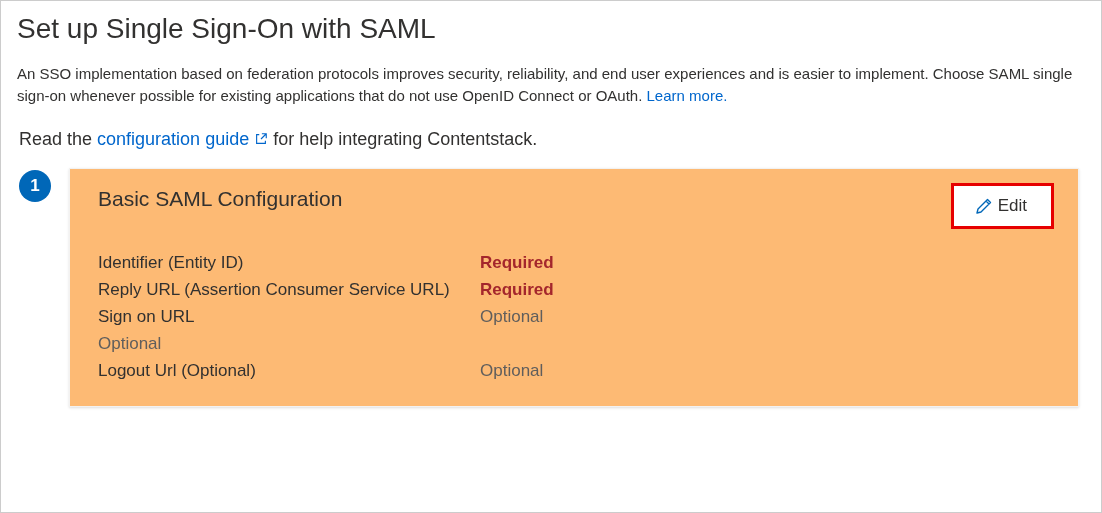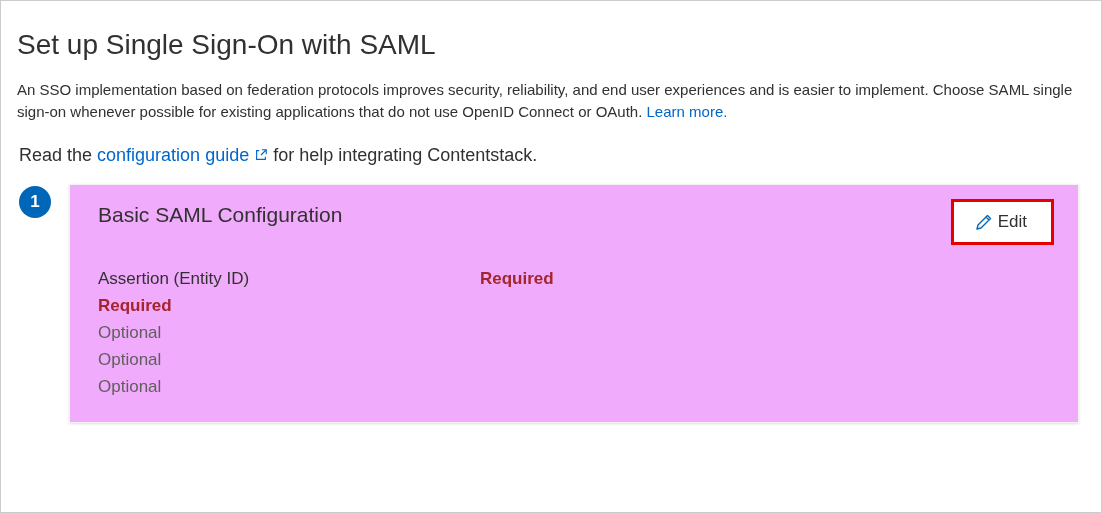--- a/index.html
+++ b/index.html
@@ -7,21 +7,20 @@
       font-family: "Segoe UI", -apple-system, sans-serif;
       background: #ffffff;
       color: #323130;
       padding: 0;
       width: 1102px;
       height: 513px;
       border: 1px solid #ccc;
     }
     .page {
       padding: 12px 8px 20px 12px;
-      margin-top: 16px;
     }
     .page-title {
       font-size: 28px;
       font-weight: 400;
       color: #323130;
       margin-bottom: 18px;
       margin-left: 4px;
     }
     .intro {
       font-size: 15px;
@@ -62,21 +61,21 @@
       display: flex;
       align-items: center;
       justify-content: center;
       font-size: 17px;
       font-weight: 600;
       flex-shrink: 0;
       margin-top: 2px;
     }
     .card {
       flex: 1;
-      background: #f0abfc;
+      background: #fdba74;
       border: 1px solid #f3f2f1;
       box-shadow: 0 1px 3px rgba(0,0,0,0.08), 0 1px 2px rgba(0,0,0,0.06);
       padding: 18px 28px 22px 28px;
       position: relative;
       max-width: 1010px;
     }
     .card-header {
       display: flex;
       justify-content: space-between;
       align-items: flex-start;
@@ -148,30 +147,33 @@
         <div class="card-title">Basic SAML Configuration</div>
         <button class="edit-button">
           <svg viewBox="0 0 20 20">
             <path fill="none" stroke="#0067b8" stroke-width="1.4" stroke-linecap="round" stroke-linejoin="round" d="M13.5 3.5l3 3L7 16l-4 1 1-4 9.5-9.5z M12 5l3 3"></path>
           </svg>
           <span>Edit</span>
         </button>
       </div>
 
       <div class="config-row">
-        <div class="config-label">Assertion (Entity ID)</div>
+        <div class="config-label">Identifier (Entity ID)</div>
         <div class="config-value required">Required</div>
       </div>
       <div class="config-row">
+        <div class="config-label">Reply URL (Assertion Consumer Service URL)</div>
         <div class="config-value required">Required</div>
       </div>
       <div class="config-row">
+        <div class="config-label">Sign on URL</div>
         <div class="config-value optional">Optional</div>
       </div>
       <div class="config-row">
         <div class="config-value optional">Optional</div>
       </div>
       <div class="config-row">
+        <div class="config-label">Logout Url (Optional)</div>
         <div class="config-value optional">Optional</div>
       </div>
     </div>
   </div>
 </div>
 
 </body></html>

